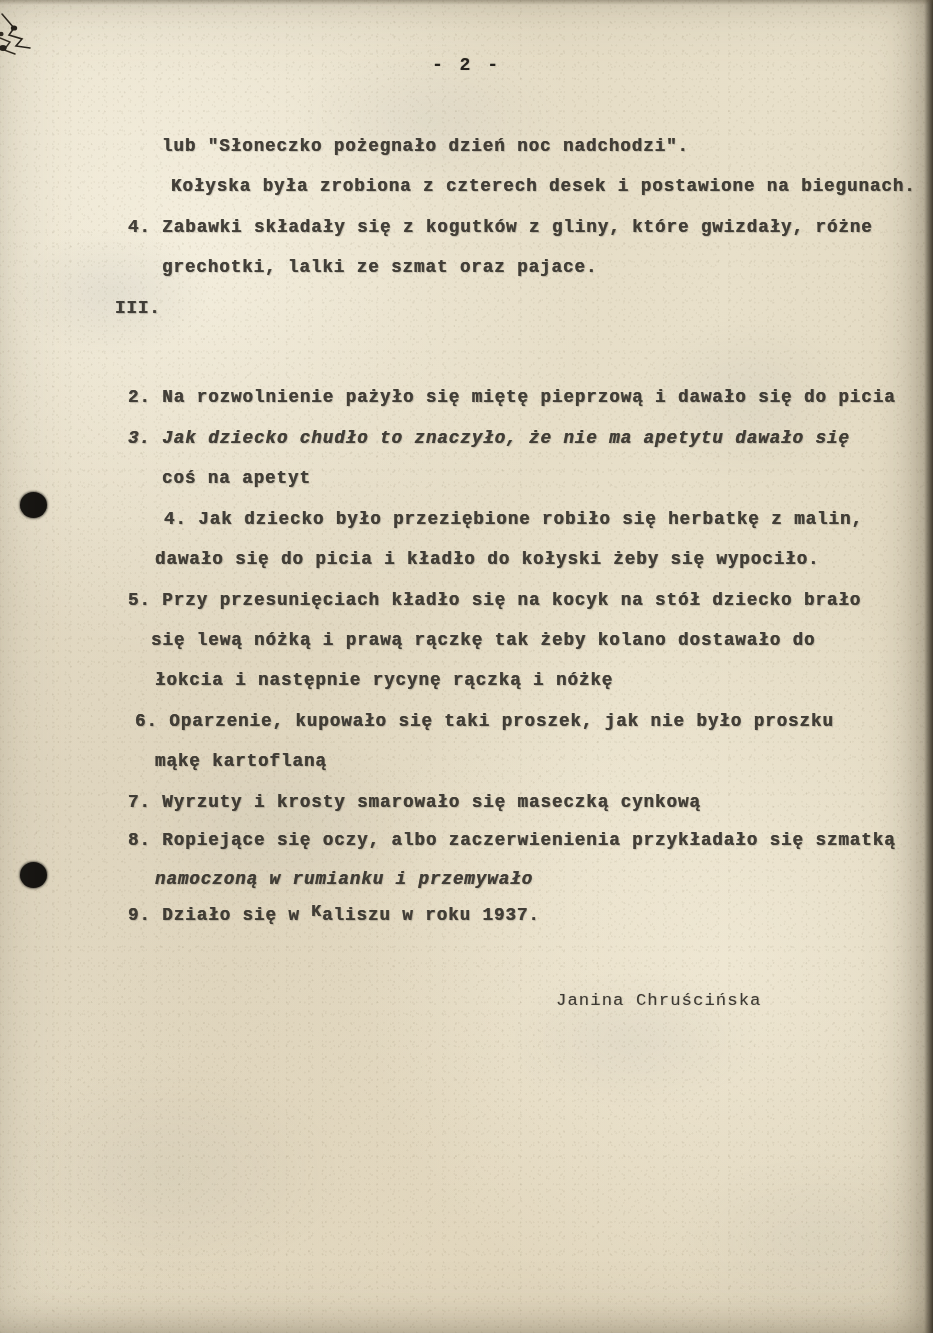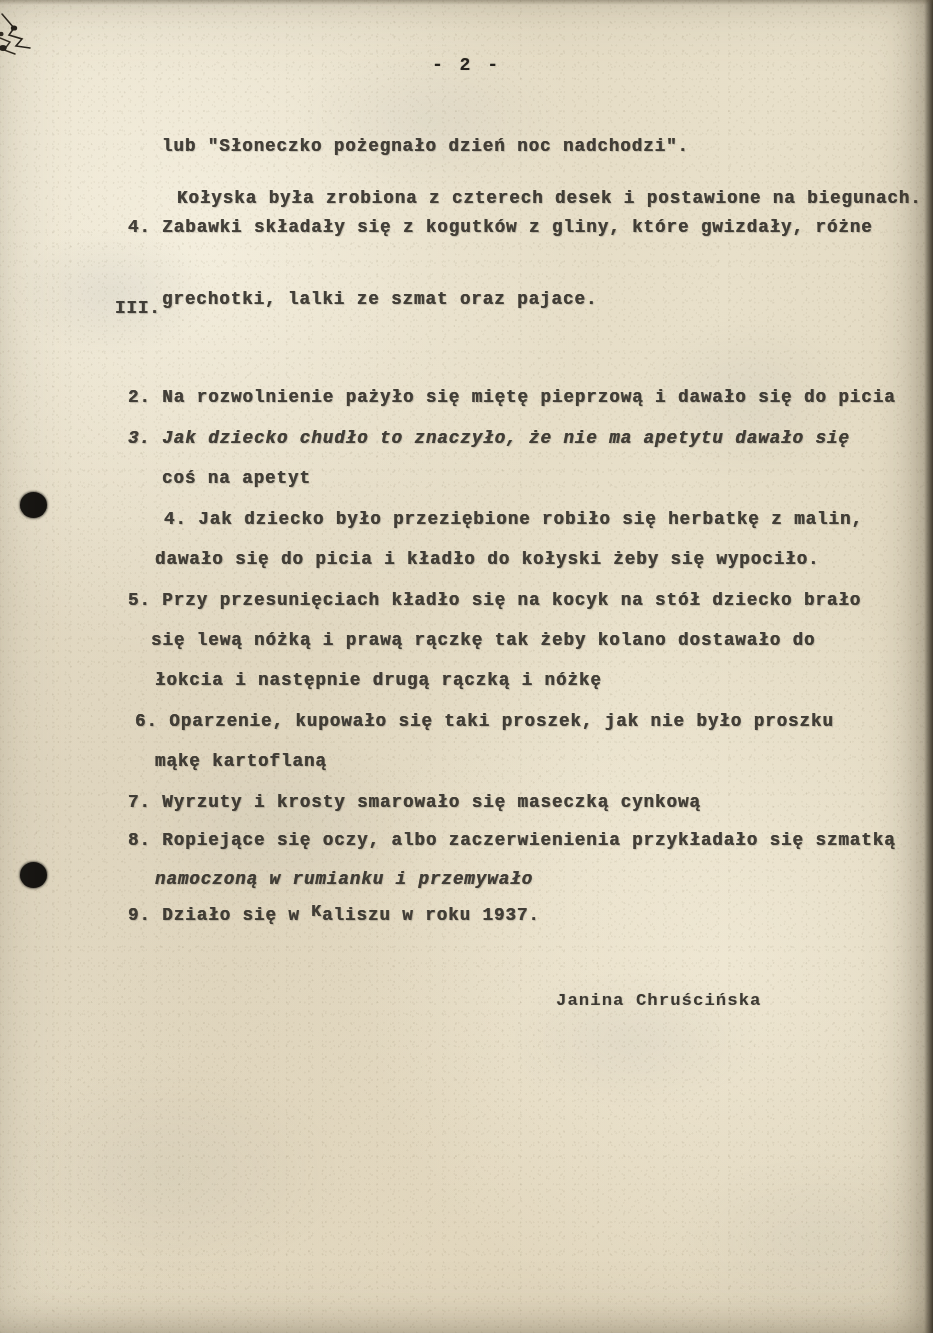--- a/index.html
+++ b/index.html
@@ -146,21 +146,21 @@
   }
 
   .signature {
     position: absolute;
     left: 556px;
     top: 991px;
     white-space: pre;
     color: #2b2823;
     font-size: 17.2px;
     letter-spacing: 1.1px;
-    font-weight: 700;
+    font-weight: 400;
     text-shadow: 0.45px 0.3px 1px rgba(60,54,44,0.40);
     opacity: 0.90;
   }
 
   
   .ink-soft { opacity: 0.88; }
 </style>
 </head>
 <body>
 
@@ -176,34 +176,34 @@
     <ellipse cx="14" cy="20" rx="3.2" ry="2.6" fill="#1d1915"></ellipse>
     <ellipse cx="3" cy="40" rx="3.6" ry="3.0" fill="#1d1915"></ellipse>
     <ellipse cx="1" cy="26" rx="2.6" ry="2.2" fill="#241f19"></ellipse>
   </svg>
 
   <div class="page-number">- 2 -</div>
 
   <div class="sheet">
 
     <div class="line ink-soft" style="left:162px; top:136px;">lub "Słoneczko pożegnało dzień noc nadchodzi".</div>
-    <div class="line ink-soft" style="left:177px; top:176px;margin-top:12px;">Kołyska była zrobiona z czterech desek i postawione na biegunach.</div>
+    <div class="line ink-soft" style="left:171px; top:176px;">Kołyska była zrobiona z czterech desek i postawione na biegunach.</div>
     <div class="line ink-soft" style="left:128px; top:217px;">4. Zabawki składały się z kogutków z gliny, które gwizdały, różne</div>
-    <div class="line ink-soft" style="left:162px; top:257px;margin-top:32px;">grechotki, lalki ze szmat oraz pajace.</div>
+    <div class="line ink-soft" style="left:162px; top:257px;">grechotki, lalki ze szmat oraz pajace.</div>
 
     <div class="line ink-soft" style="left:115px; top:298px;">III.</div>
 
     <div class="line ink-soft" style="left:128px; top:387px;">2. Na rozwolnienie pażyło się miętę pieprzową i dawało się do picia</div>
     <div class="line ink-soft" style="left:128px; top:428px;font-style:italic;">3. Jak dziecko chudło to znaczyło, że nie ma apetytu dawało się</div>
     <div class="line ink-soft" style="left:162px; top:468px;">coś na apetyt</div>
     <div class="line ink-soft" style="left:128px; top:509px;margin-left:36px;">4. Jak dziecko było przeziębione robiło się herbatkę z malin,</div>
     <div class="line ink-soft" style="left:155px; top:549px;">dawało się do picia i kładło do kołyski żeby się wypociło.</div>
     <div class="line ink-soft" style="left:128px; top:590px;">5. Przy przesunięciach kładło się na kocyk na stół dziecko brało</div>
     <div class="line ink-soft" style="left:151px; top:630px;">się lewą nóżką i prawą rączkę tak żeby kolano dostawało do</div>
-    <div class="line ink-soft" style="left:155px; top:670px;">łokcia i następnie drugą rączką i nóżkę</div>
+    <div class="line ink-soft" style="left:155px; top:670px;">łokcia i następnie rycynę rączką i nóżkę</div>
     <div class="line ink-soft" style="left:135px; top:711px;">6. Oparzenie, kupowało się taki proszek, jak nie było proszku</div>
     <div class="line ink-soft" style="left:155px; top:751px;">mąkę kartoflaną</div>
     <div class="line ink-soft" style="left:128px; top:792px;">7. Wyrzuty i krosty smarowało się maseczką cynkową</div>
     <div class="line ink-soft" style="left:128px; top:830px;">8. Ropiejące się oczy, albo zaczerwienienia przykładało się szmatką</div>
     <div class="line ink-soft" style="left:155px; top:869px;font-style:italic;">namoczoną w rumianku i przemywało</div>
 
     <div class="line ink-soft" style="left:128px; top:905px;"><span>9. Działo się w </span><span class="raised">K</span><span>aliszu w roku 1937.</span></div>
 
   </div>
 

